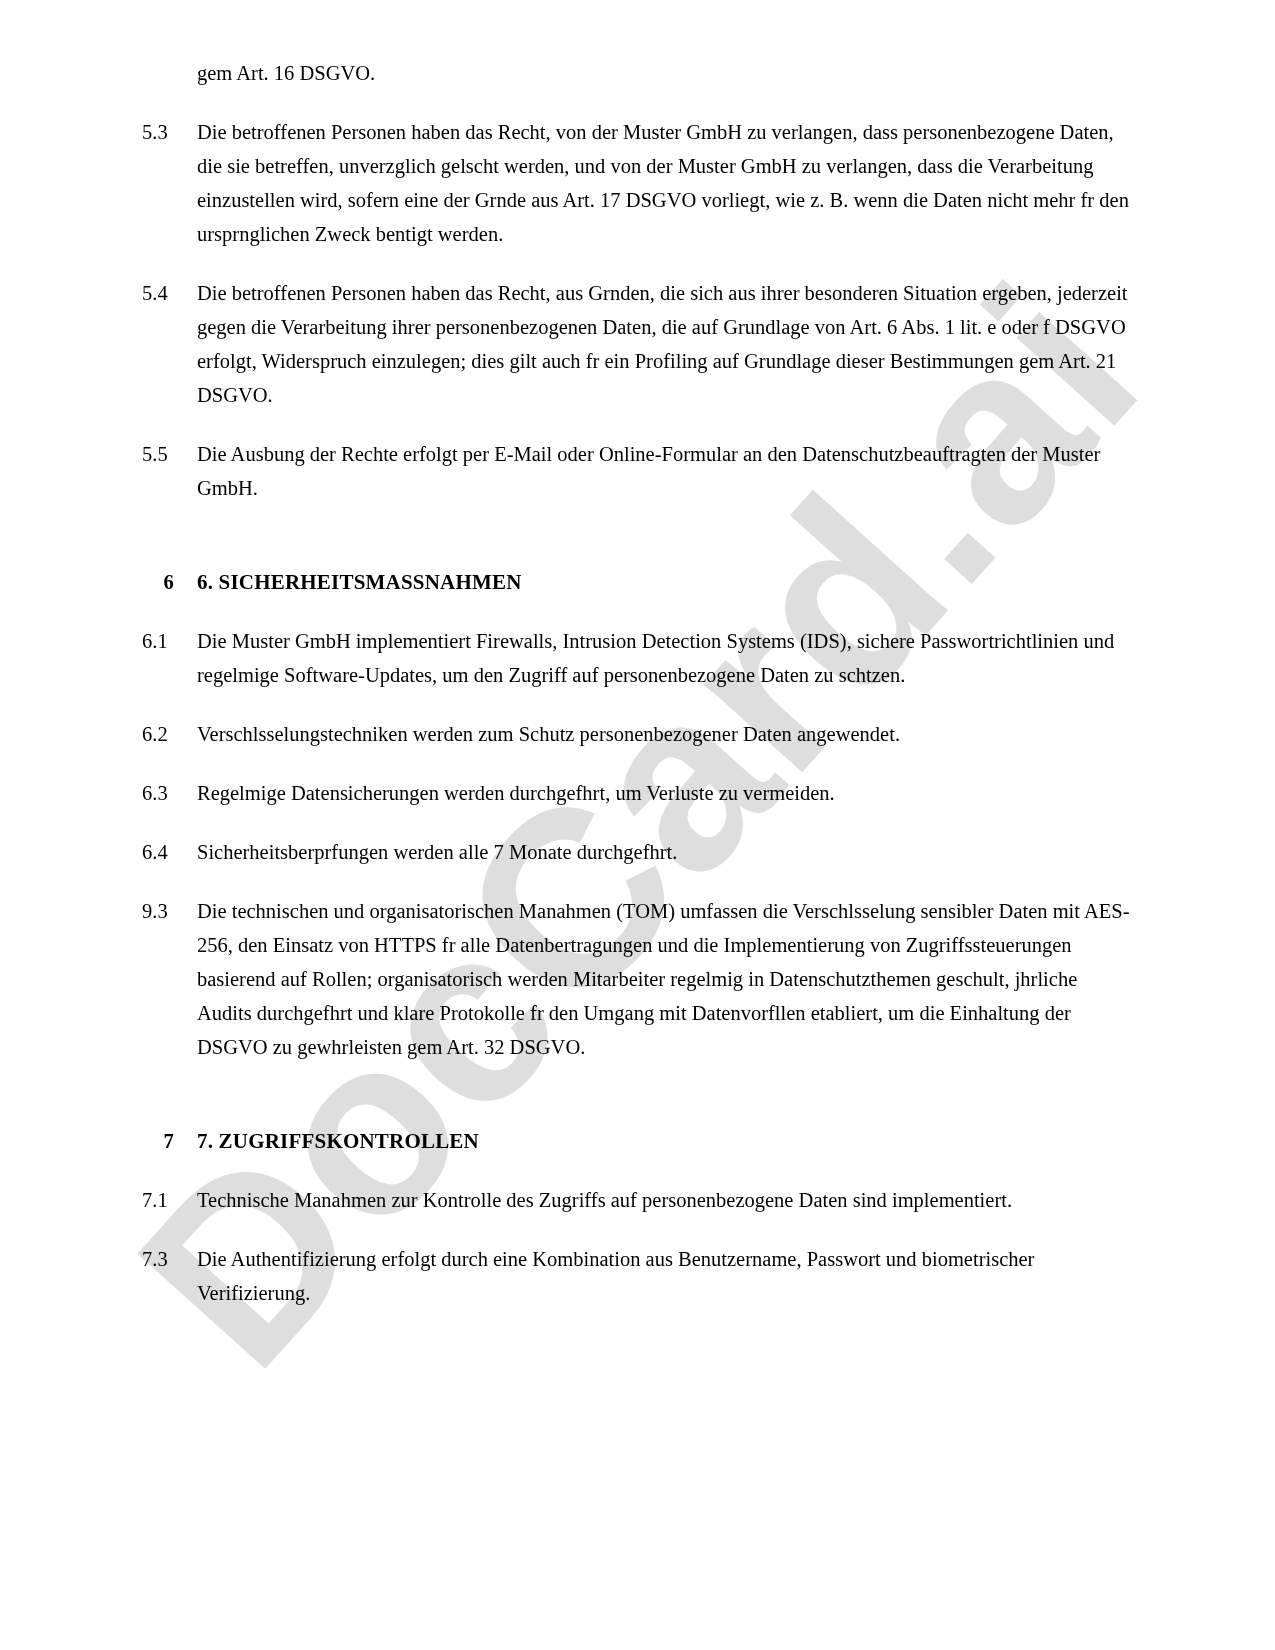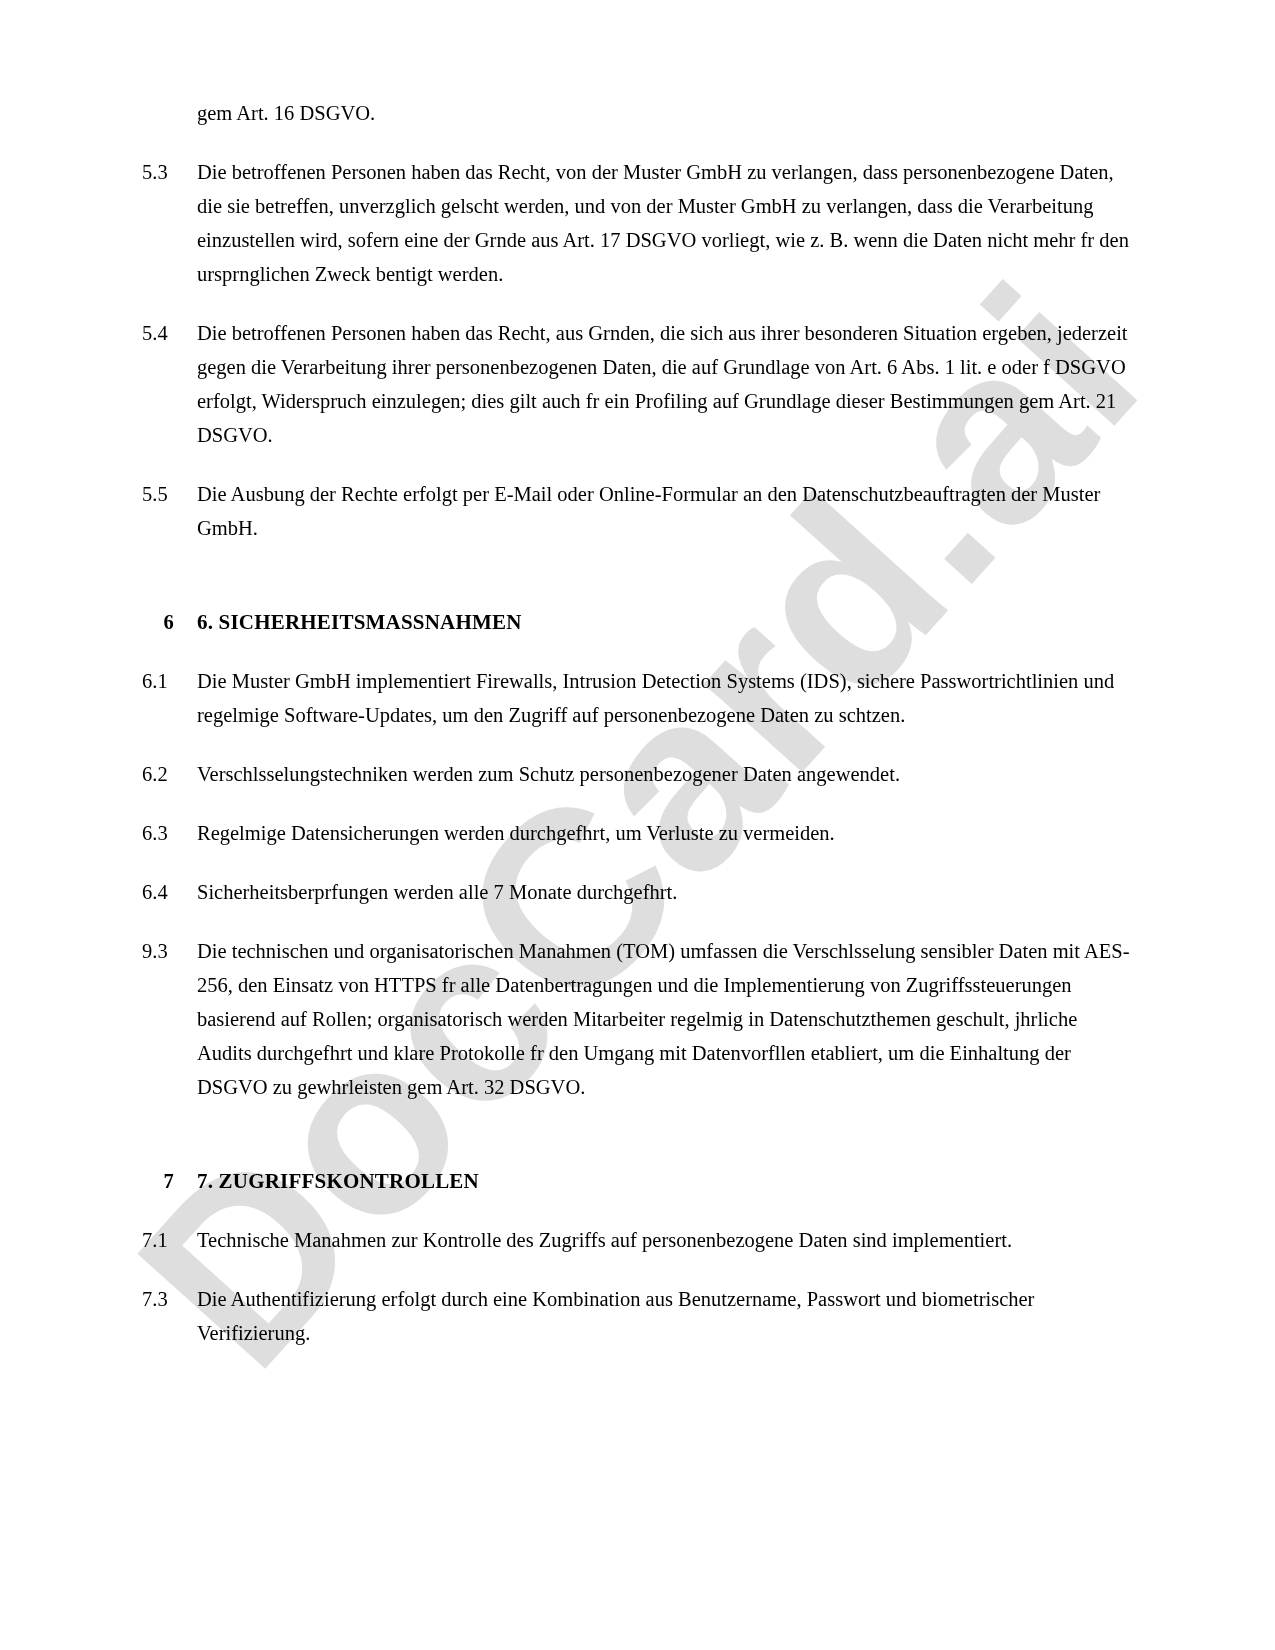--- a/index.html
+++ b/index.html
@@ -34,21 +34,21 @@
     font-size: 250px;
     color: #d9d9d9;
     opacity: 0.85;
     transform: rotate(-48deg);
     white-space: nowrap;
     letter-spacing: 2px;
   }
   .content {
     position: relative;
     z-index: 2;
-    padding: 96px 140px 0 140px;
+    padding: 56px 140px 0 140px;
   }
   .cont-line {
     font-size: 20.5px;
     line-height: 34px;
     margin: 0 0 0 57px;
   }
   .clause {
     display: flex;
     margin-top: 25px;
     justify-content: space-between;

